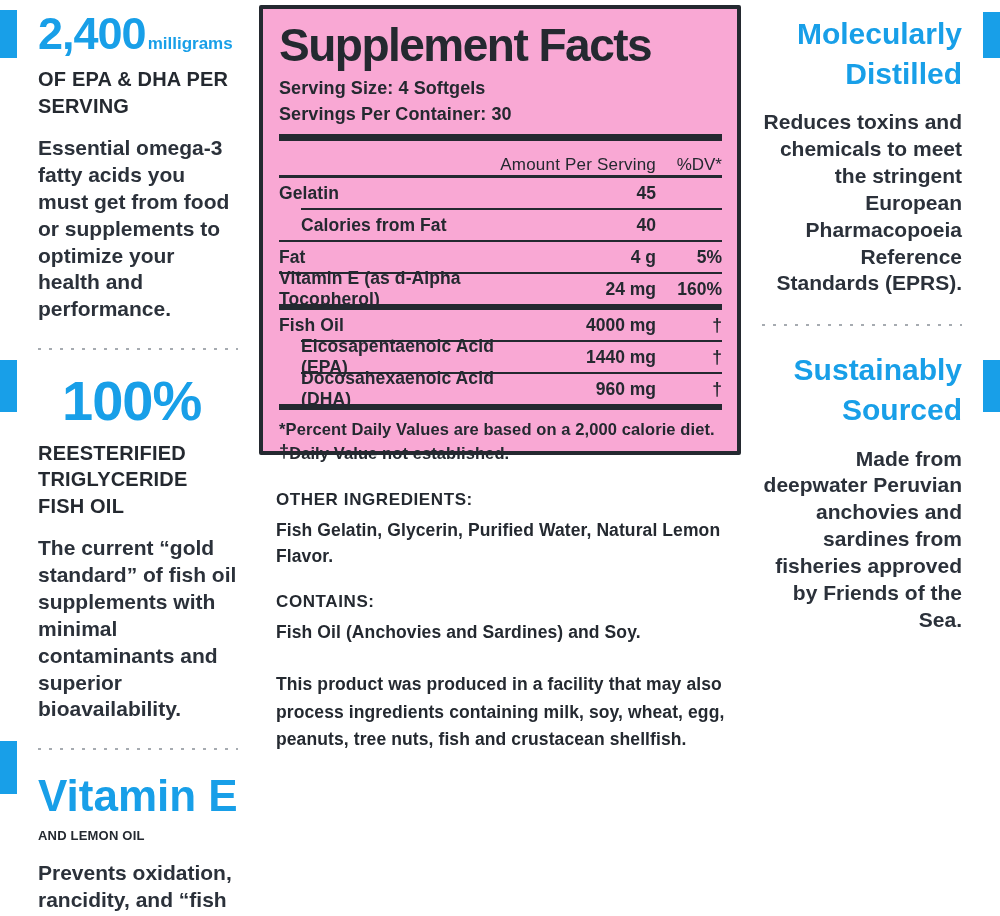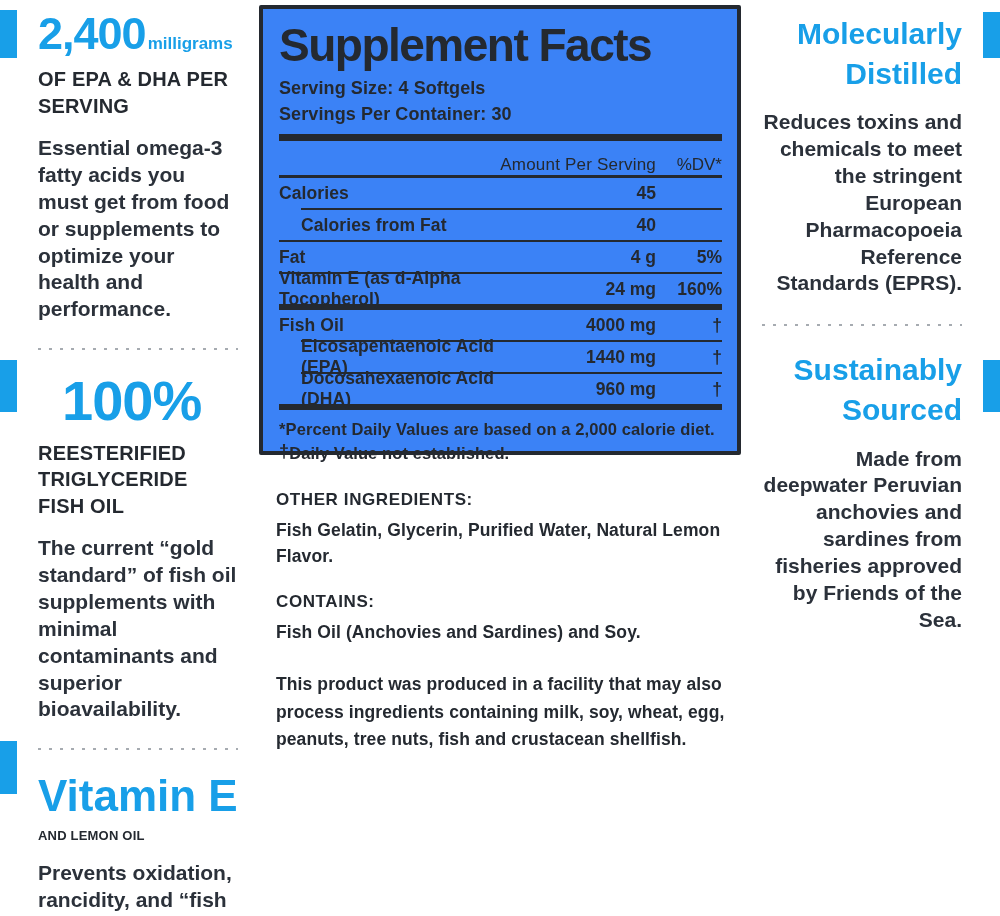--- a/index.html
+++ b/index.html
@@ -37,21 +37,21 @@
   .sub-sm{font-size:13px;margin-top:6px;}
   .para{font-size:21px;font-weight:700;color:var(--body);line-height:1.28;margin-top:16px;}
   .dotted{height:3px;margin:24px 0 22px 0;
     background-image:repeating-linear-gradient(90deg,var(--dot) 0 3px,transparent 3px 11px);
     background-size:100% 2px;background-repeat:no-repeat;background-position:left center;}
   .rightcol .dotted{margin:26px 0 24px 0;}
 
   
   .panel{
     position:absolute;left:259px;top:5px;width:482px;height:450px;
-    border:4px solid var(--dark);border-radius:2px;background:#3b82f6;
+    border:4px solid var(--dark);border-radius:2px;background:#f9a8d4;
     padding:10px 15px 10px 16px;
   }
   .panel-title{font-size:46px;font-weight:800;letter-spacing:-1.5px;line-height:1.05;margin-top:2px;}
   .serving{font-size:18px;font-weight:700;margin-top:9px;letter-spacing:.1px;}
   .serving2{margin-top:5px;}
   .hr-thick{height:7px;background:var(--dark);margin-top:9px;}
   .hr-thin{height:2px;background:var(--dark);}
   .hr-thin.indent{margin-left:22px;}
   .hr-mid{height:3px;background:var(--dark);}
   .hr-big{height:6px;background:var(--dark);}
@@ -109,21 +109,21 @@
     <div class="serving serving2">Servings Per Container: 30</div>
     <div class="hr-thick"></div>
 
     <div class="thead">
       <span class="hdr-amt">Amount Per Serving</span>
       <span class="c-dv">%DV*</span>
     </div>
     <div class="hr-mid"></div>
 
     <div class="trow">
-      <span class="c-name">Calories</span>
+      <span class="c-name">Gelatin</span>
       <span class="c-amt">45</span>
       <span class="c-dv"></span>
     </div>
     <div class="hr-thin indent"></div>
 
     <div class="trow">
       <span class="c-name indent">Calories from Fat</span>
       <span class="c-amt">40</span>
       <span class="c-dv"></span>
     </div>

